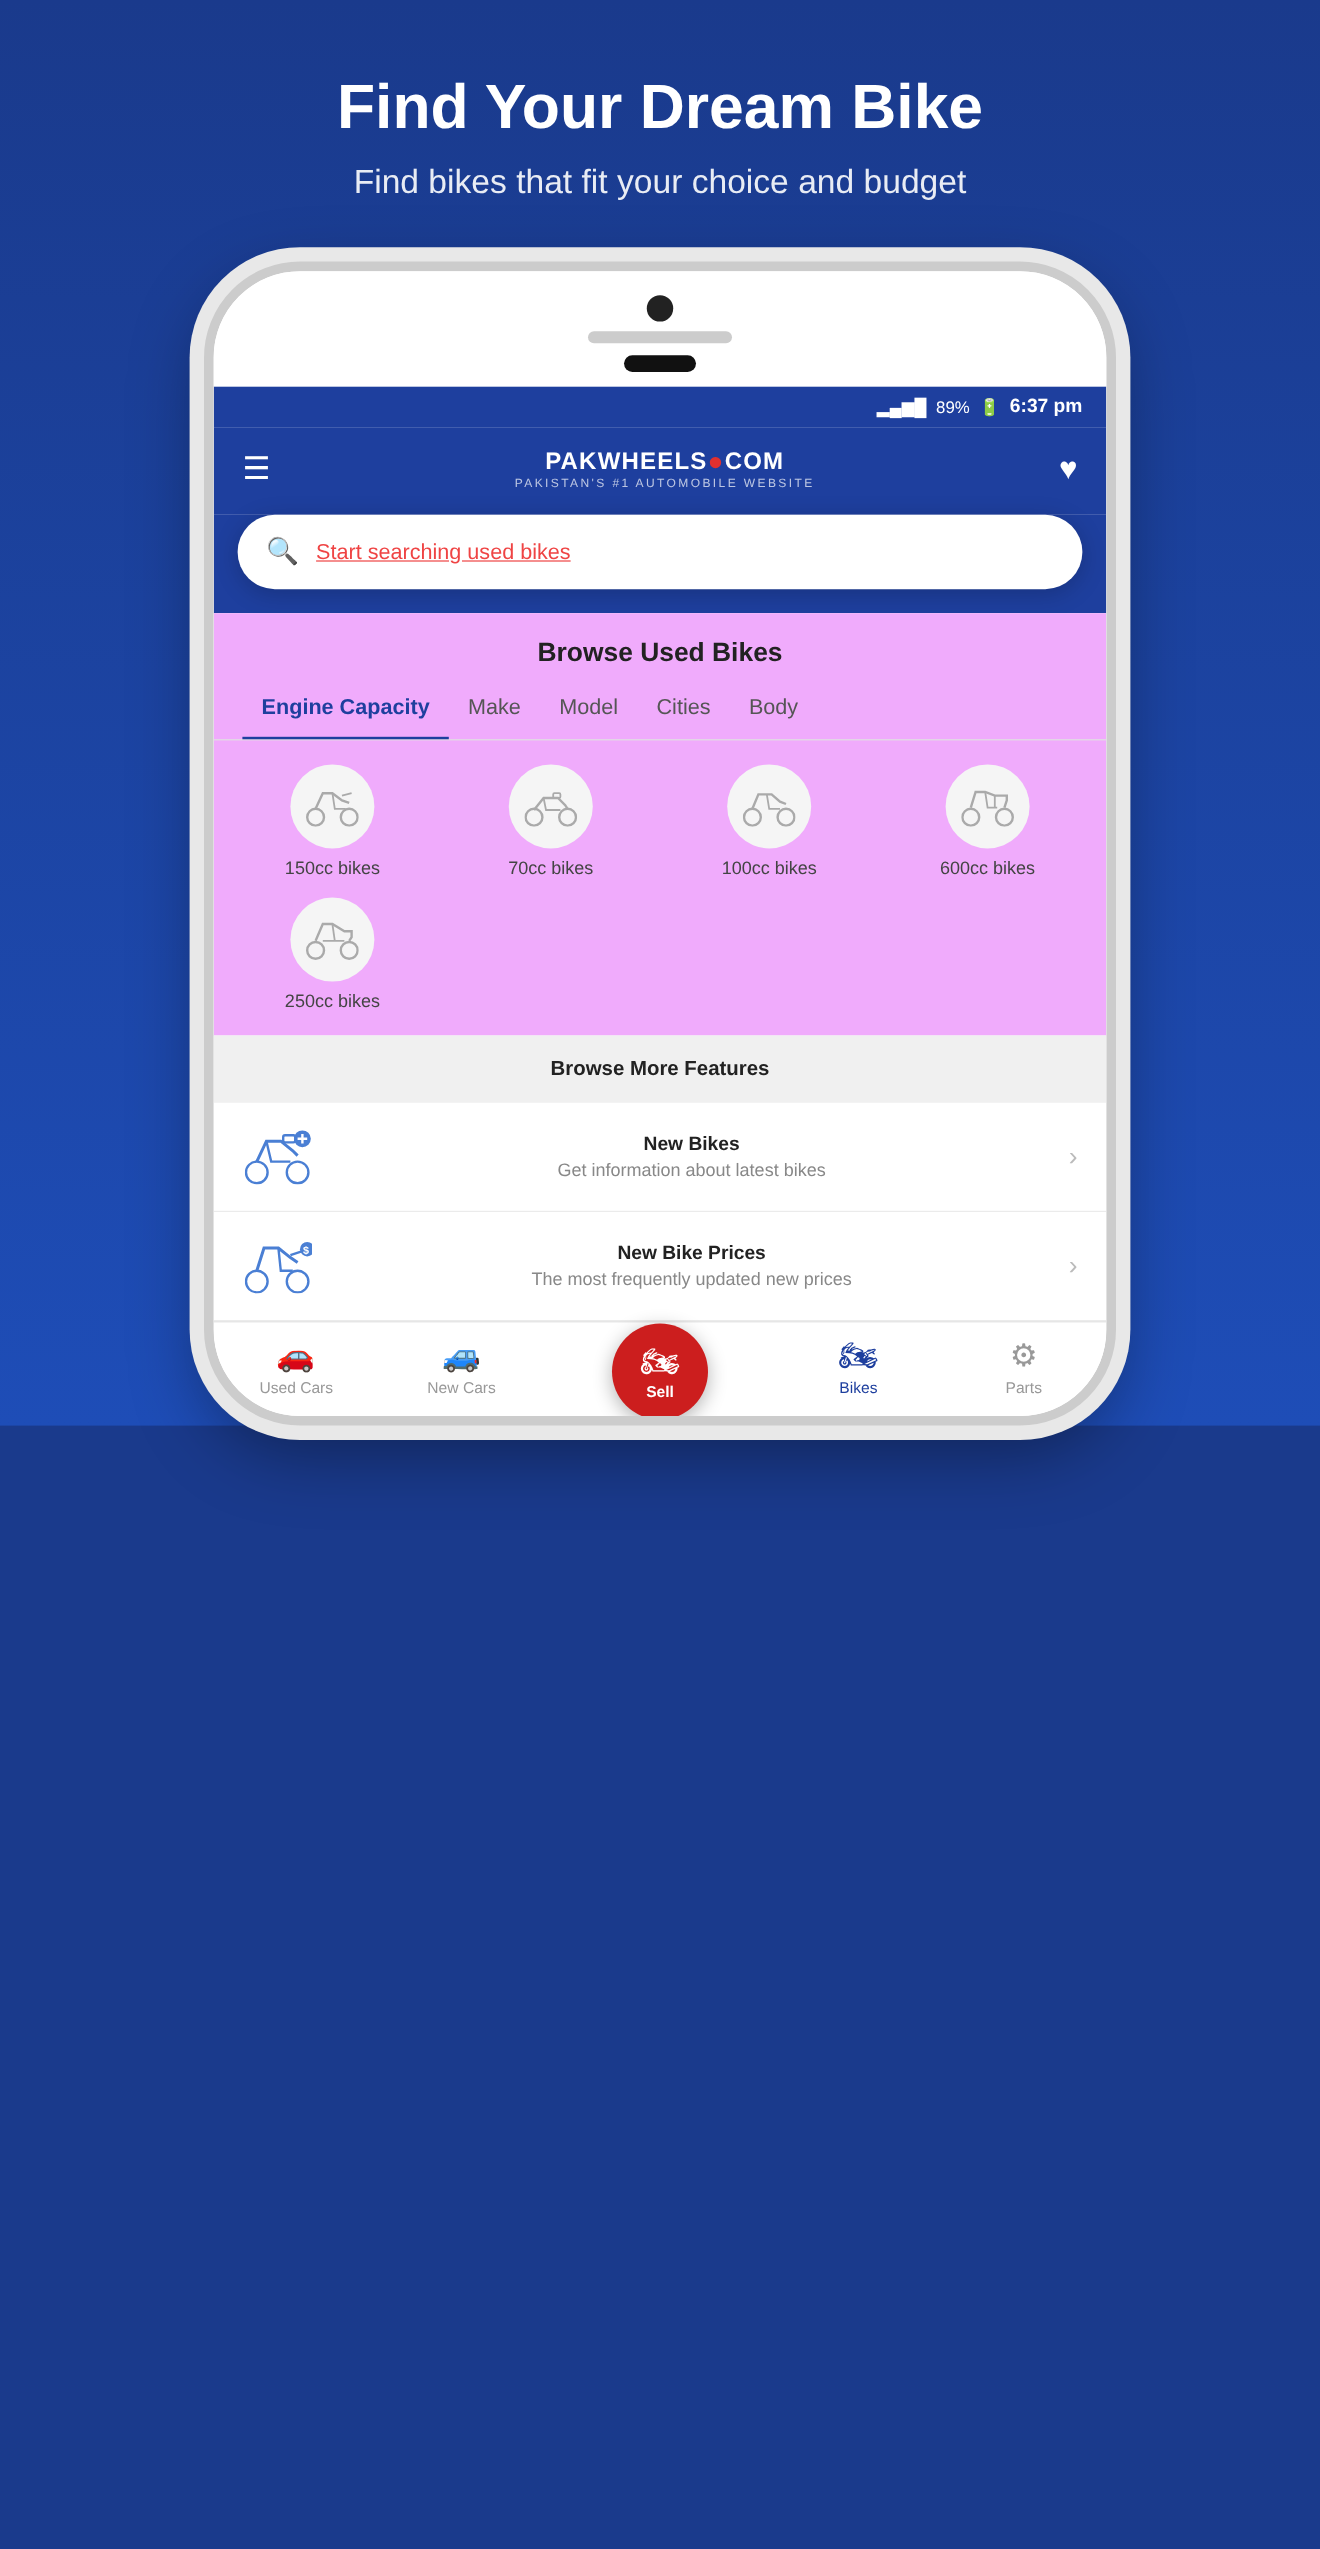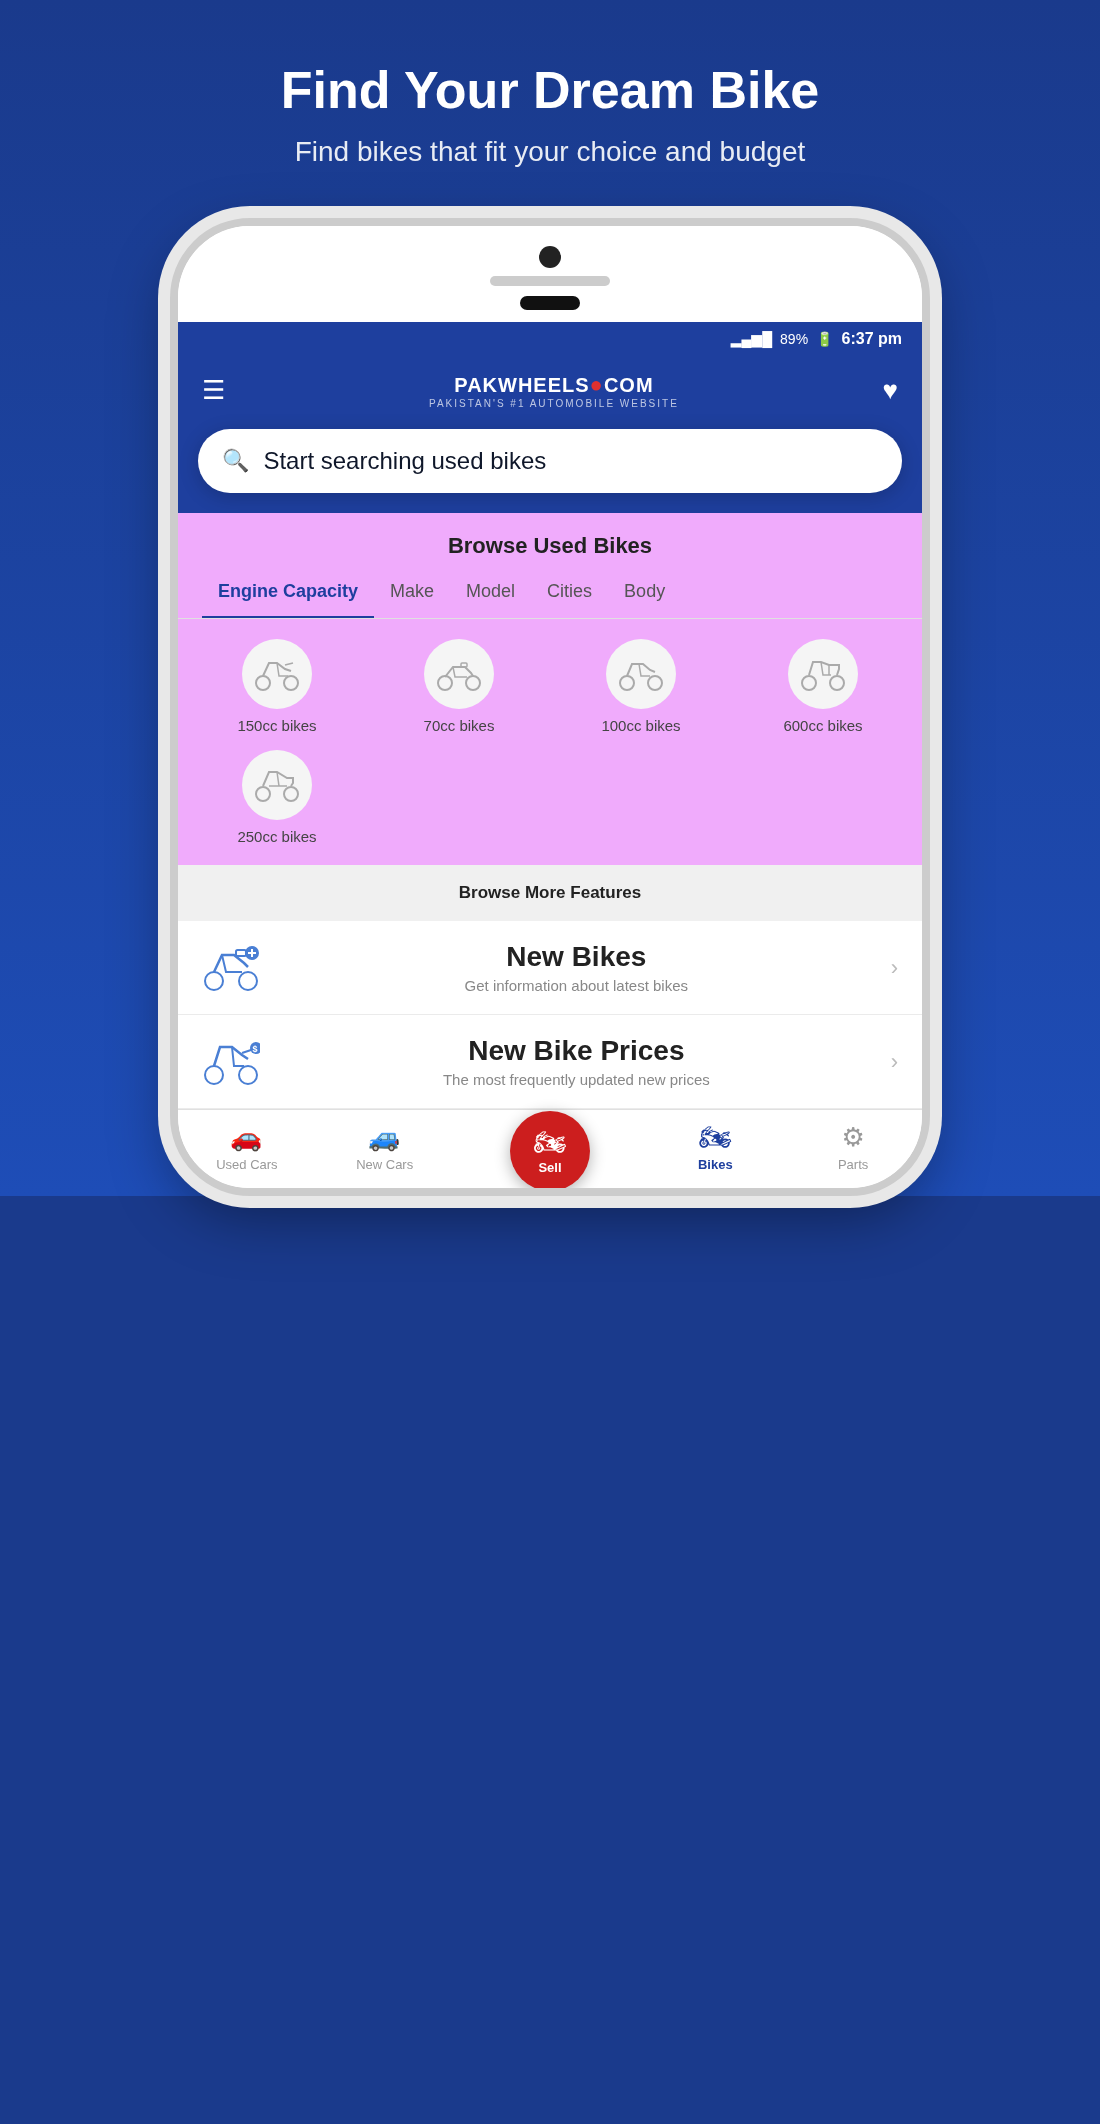--- a/index.html
+++ b/index.html
@@ -104,21 +104,21 @@
     .search-bar {
       background: white;
       border-radius: 40px;
       display: flex;
       align-items: center;
       padding: 18px 24px;
       gap: 14px;
       box-shadow: 0 4px 20px rgba(0,0,0,0.2);
     }
     .search-icon { color: #444; font-size: 22px; }
-    .search-text { color: #0f172a; font-size: 24px; }
+    .search-text { color: #ef4444; font-size: 18px; text-decoration: underline; }
 
     
     .content-area {
       background: #f0f0f0;
     }
 
     
     .browse-section {
       background: #f0abfc;
       margin-bottom: 0;
@@ -204,21 +204,21 @@
     .feature-icon {
       width: 60px;
       height: 50px;
       display: flex;
       align-items: center;
       justify-content: center;
       flex-shrink: 0;
     }
     .feature-text { flex: 1; }
     .feature-title {
-      font-size: 28px;
+      font-size: 16px;
       font-weight: 700;
       color: #222;
       margin-bottom: 4px;
     }
     .feature-desc {
       font-size: 15px;
       color: #888;
     }
     .chevron-icon { color: #bbb; font-size: 22px; }
 
@@ -236,21 +236,21 @@
       display: flex;
       flex-direction: column;
       align-items: center;
       gap: 4px;
       cursor: pointer;
       flex: 1;
     }
     .nav-icon { font-size: 26px; color: #999; }
     .nav-icon.active { color: #1e3f9e; }
     .nav-label { font-size: 13px; color: #999; }
-    .nav-label.active { color: #1e3f9e; font-weight: 700; }
+    .nav-label.active { color: #1e3f9e; font-weight: 400; }
 
     .sell-button {
       position: absolute;
       top: -36px;
       left: 50%;
       transform: translateX(-50%);
       width: 80px;
       height: 80px;
       background: #cc1e1e;
       border-radius: 50%;

